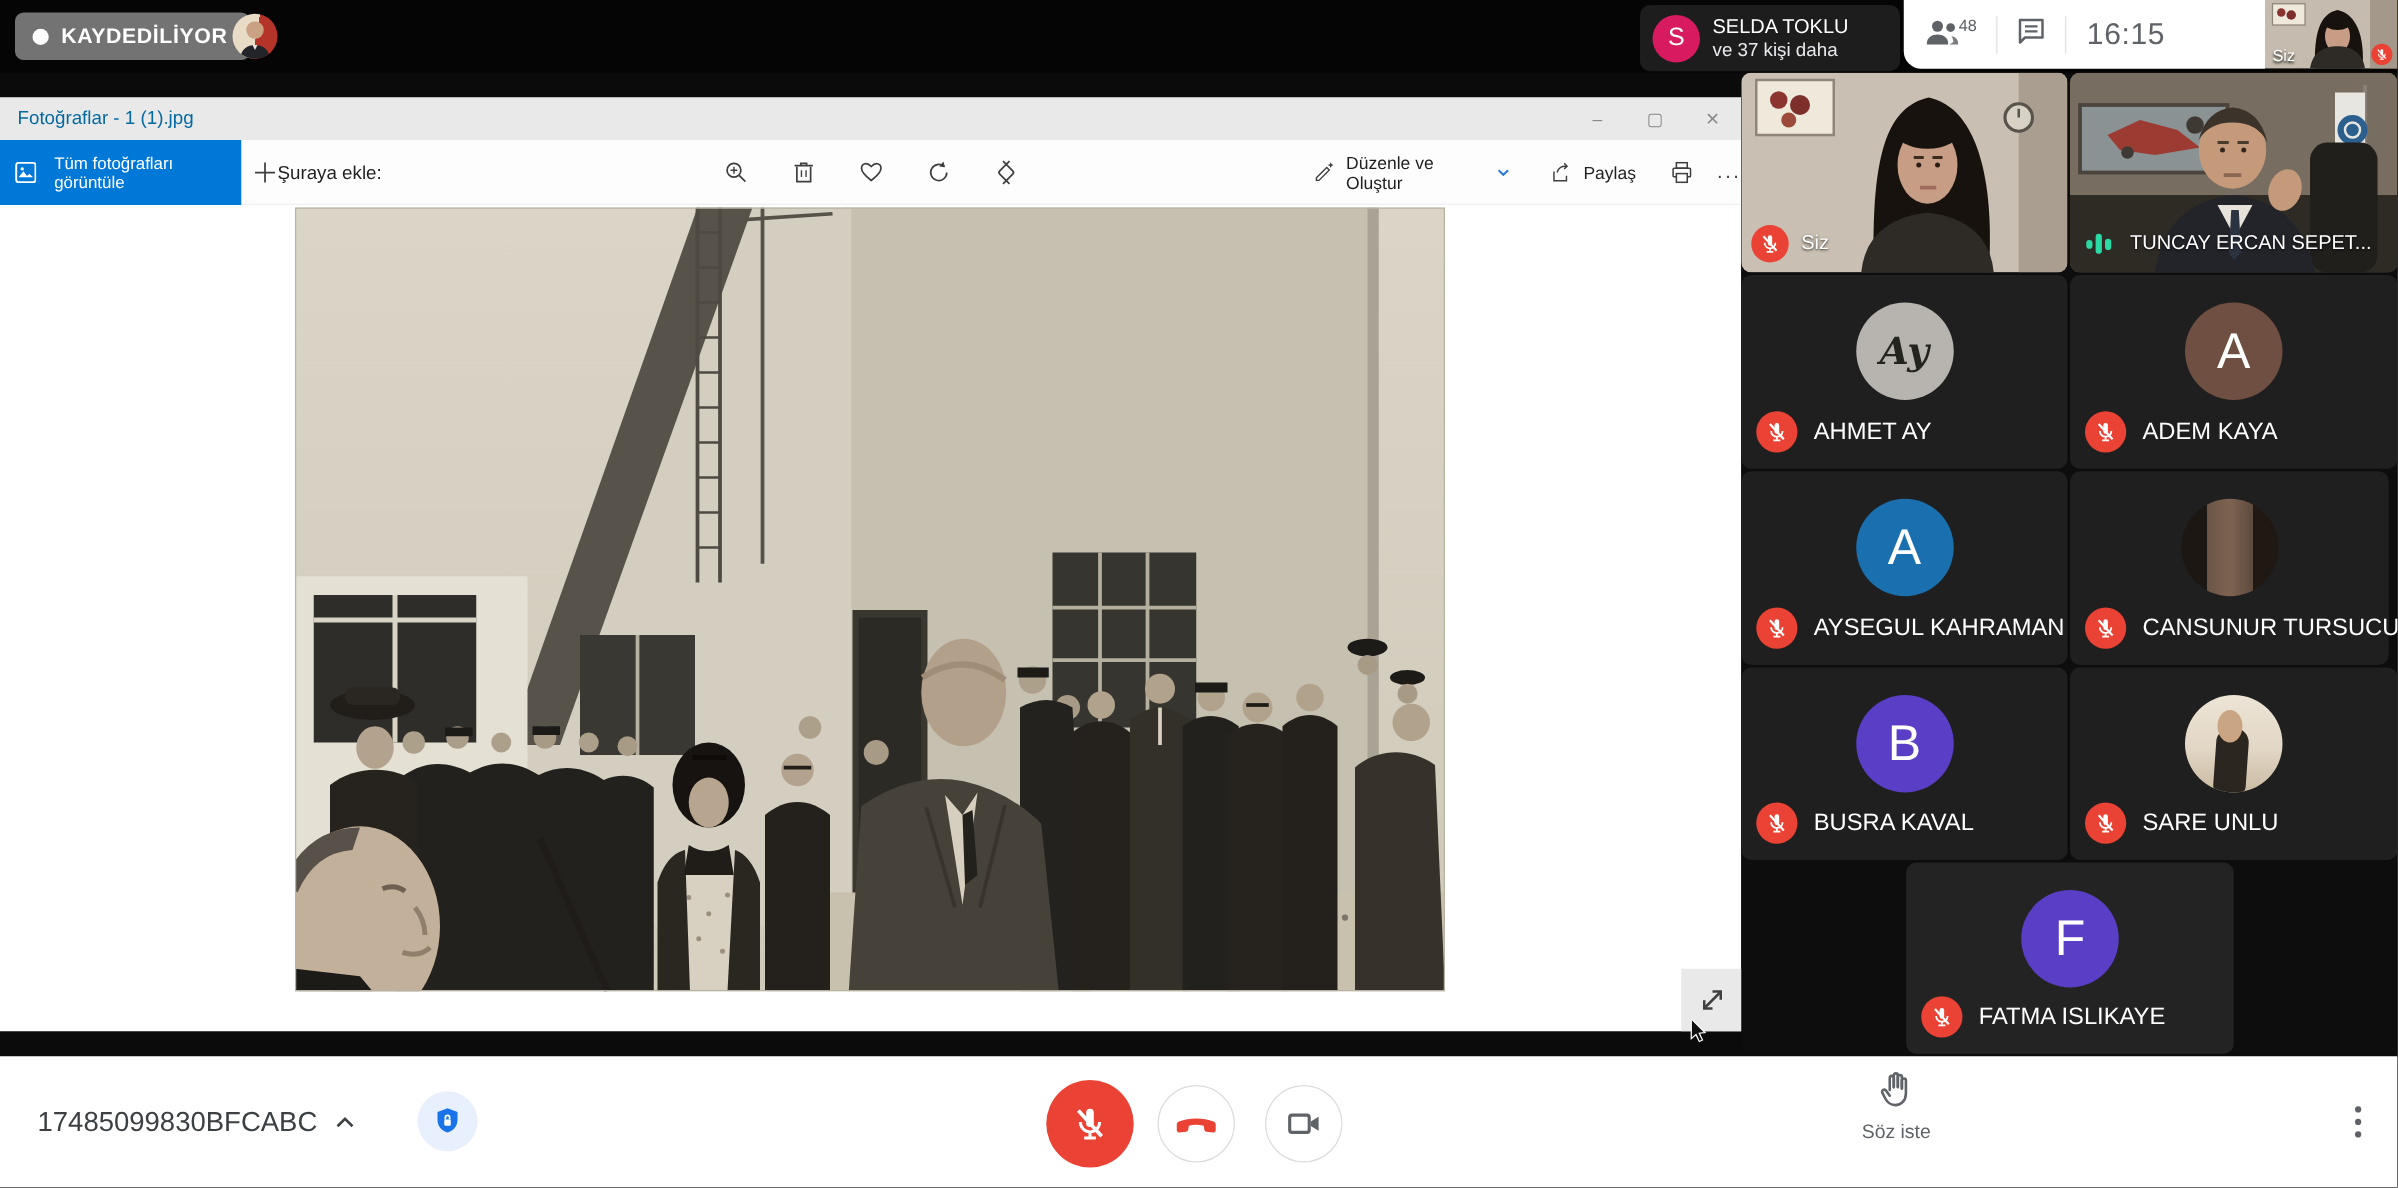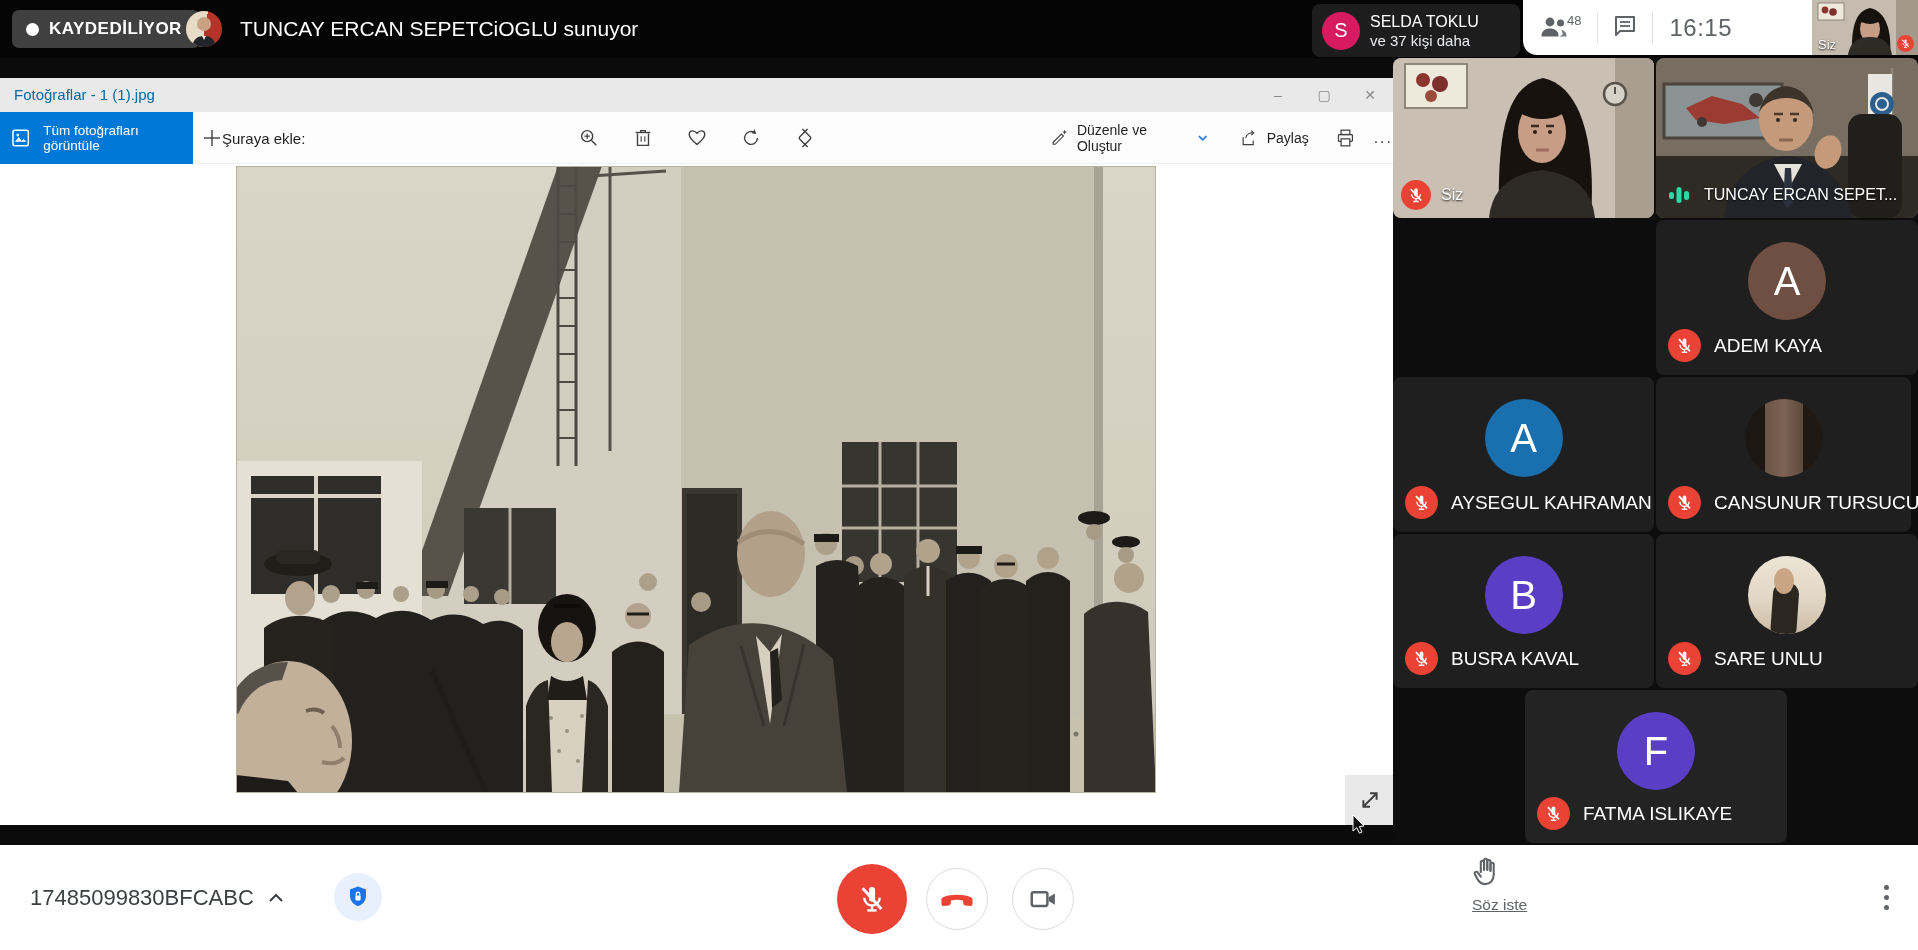--- a/index.html
+++ b/index.html
@@ -3,21 +3,21 @@
 <meta charset="utf-8">
 <style>
   * { margin:0; padding:0; box-sizing:border-box; }
   html,body { width:1918px; height:950px; overflow:hidden; background:#0b0b0b;
               font-family:"Liberation Sans", sans-serif; }
   #app { position:relative; width:1918px; height:950px; background:#0b0b0b; }
 
   
   .topbar { position:absolute; left:0; top:0; width:1918px; height:58px; background:#050505; z-index:30; }
   .rec-badge { position:absolute; left:12px; top:10px; height:38px; padding:0 18px 0 14px;
-               background:#404040; border-radius:7px; display:flex; align-items:center; gap:10px; }
+               background:#737373; border-radius:7px; display:flex; align-items:center; gap:10px; }
   .rec-dot { width:13px; height:13px; border-radius:50%; background:#fff; }
   .rec-badge span.lbl { color:#fff; font-size:17px; font-weight:bold; letter-spacing:.5px; }
   .presenter-avatar { position:absolute; left:186px; top:11px; width:36px; height:36px; border-radius:50%;
                       overflow:hidden; background:linear-gradient(100deg,#e9dcc6 52%,#b5342a 52%); }
   .presenter-avatar svg { display:block; }
   .topbar-title { position:absolute; left:240px; top:0; height:58px; line-height:58px;
                   color:#fff; font-size:21px; }
   .toast { position:absolute; left:1312px; top:4px; width:208px; height:53px; background:#1d1d1d;
            border-radius:8px; display:flex; align-items:center; padding:0 10px; z-index:35; }
   .toast-avatar { width:38px; height:38px; border-radius:50%; background:#d81b60; color:#fff;
@@ -89,21 +89,21 @@
   
   .bottombar { position:absolute; left:0; top:845px; width:1918px; height:105px; background:#fff; z-index:30; }
   .meet-code { position:absolute; left:30px; top:0; height:105px; display:flex; align-items:center; gap:14px;
                color:#3c4043; font-size:22px; }
   .shield-btn { position:absolute; left:334px; top:28px; width:48px; height:48px; border-radius:50%;
                 background:#e8f0fe; display:flex; align-items:center; justify-content:center; }
   .rbtn { position:absolute; border-radius:50%; display:flex; align-items:center; justify-content:center; }
   .btn-mic { left:837px; top:19px; width:70px; height:70px; background:#ea4335; }
   .btn-end { left:926px; top:23px; width:62px; height:62px; background:#fff; border:1px solid #dadce0; }
   .btn-cam { left:1012px; top:23px; width:62px; height:62px; background:#fff; border:1px solid #dadce0; }
-  .hand-group { position:absolute; left:1472px; top:12px; width:90px; text-align:left; color:#5f6368;text-decoration:underline; }
+  .hand-group { position:absolute; left:1472px; top:12px; width:90px; text-align:center; color:#5f6368; }
   .hand-group .lbl { font-size:15.5px; margin-top:5px; }
   .present-group { position:absolute; left:1592px; top:8px; width:260px; text-align:center; color:#5f6368; }
   .present-group .l1 { font-size:15.5px; margin-top:5px; }
   .present-group .l2 { font-size:15.5px; margin-top:3px; }
   .dots-btn { position:absolute; left:1884px; top:0; height:105px; display:flex; flex-direction:column;
               justify-content:center; gap:5px; }
   .dots-btn i { width:5px; height:5px; border-radius:50%; background:#5f6368; }
 </style>
 </head>
 <body>
@@ -127,21 +127,20 @@
       <span class="rec-dot"></span>
       <span class="lbl">KAYDEDİLİYOR</span>
     </div>
     <div class="presenter-avatar">
       <svg width="36" height="36" viewBox="0 0 36 36">
         <circle cx="18" cy="13" r="7" fill="#caa183"></circle>
         <path d="M6 36c1-8 6-11 12-11s11 3 12 11z" fill="#23242a"></path>
         <path d="M16 25l2 4 2-4z" fill="#e9e6df"></path>
       </svg>
     </div>
-    <div class="topbar-title">TUNCAY ERCAN SEPETCiOGLU sunuyor</div>
 
     <div class="toast">
       <div class="toast-avatar">S</div>
       <div class="toast-lines">
         <div class="l1">SELDA TOKLU</div>
         <div class="l2">ve 37 kişi daha</div>
       </div>
     </div>
 
     <div class="top-controls">
@@ -499,20 +498,33 @@
           <svg width="26" height="26" viewBox="0 0 26 26" fill="#2bd9a5">
             <rect x="3" y="10" width="5" height="7" rx="2.5"></rect>
             <rect x="10.5" y="5" width="5" height="16" rx="2.5"></rect>
             <rect x="18" y="9" width="5" height="9" rx="2.5"></rect>
           </svg>
         </span>
         <span class="nm">TUNCAY ERCAN SEPET...</span>
       </div>
     </div>
 
+    <div class="ptile" style="left:0;top:162px">
+      <div class="pavatar logo-ay" style="background: rgb(183, 179, 174);">
+        <span>Ay</span>
+      </div>
+      <div class="prow">
+        <span class="mic-badge">
+            <svg width="19" height="19" viewBox="0 0 24 24">
+              <use href="#i-micoff"></use>
+            </svg>
+          </span>
+        <span class="pname">AHMET AY</span>
+      </div>
+    </div>
     <div class="ptile" style="left:263px;top:162px;width:262px">
       <div class="pavatar" style="background: rgb(111, 79, 65);">
         <span>A</span>
       </div>
       <div class="prow">
         <span class="mic-badge">
             <svg width="19" height="19" viewBox="0 0 24 24">
               <use href="#i-micoff"></use>
             </svg>
           </span>

